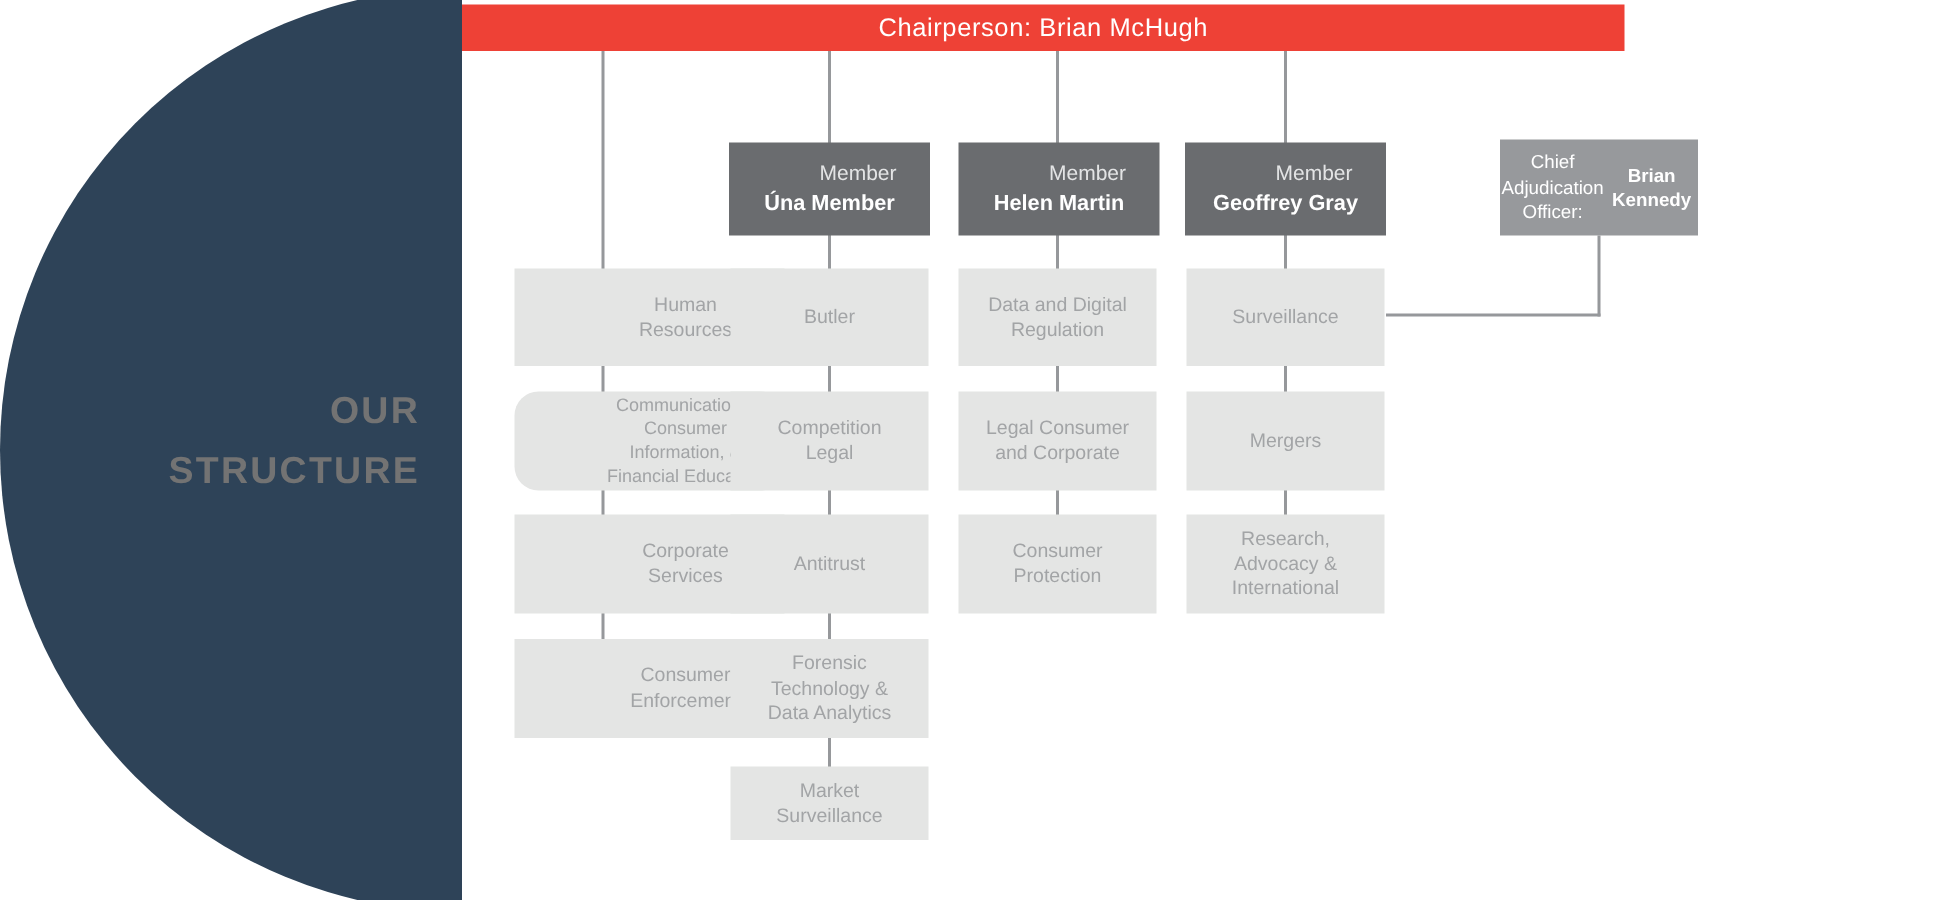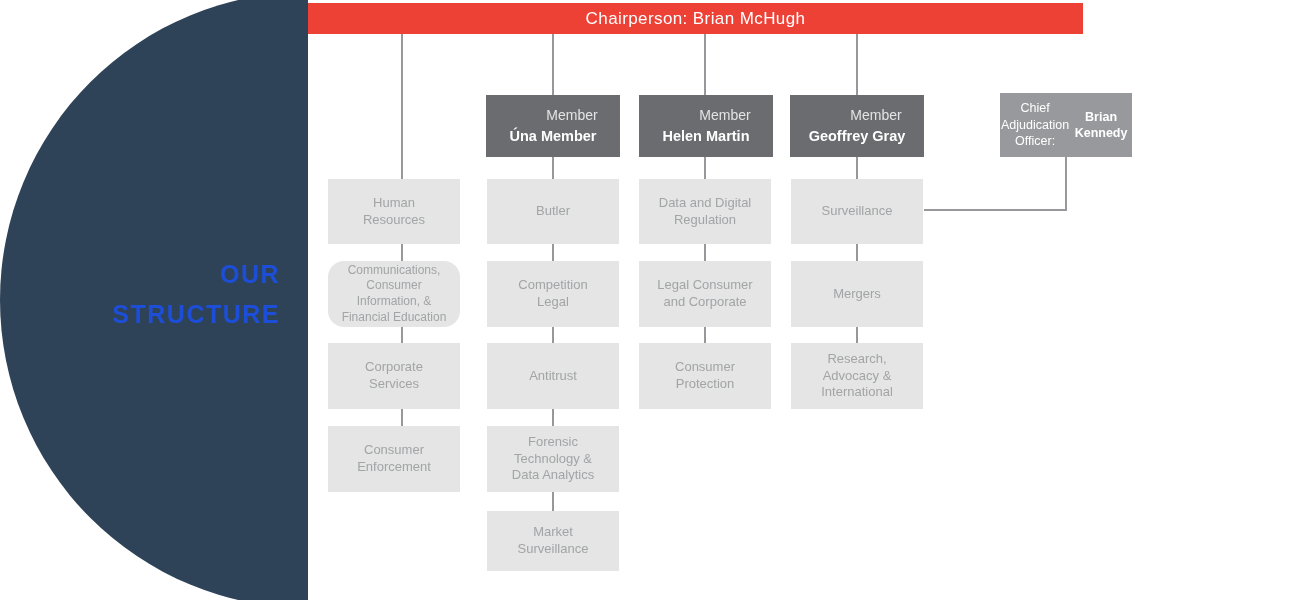--- a/index.html
+++ b/index.html
@@ -17,21 +17,21 @@
     overflow:hidden;
   }
   .circle{
     position:absolute;left:0;top:-8px;width:616px;height:616px;
     border-radius:50%;
     background:#2e4358;
   }
   .structure-title{
     position:absolute;left:30px;top:254px;width:250px;
     text-align:right;
-    color:#1d4ed8;
+    color:#737373;
     font-size:25px;
     font-weight:bold;
     letter-spacing:1.5px;
     line-height:40px;
     white-space:pre-line;
   }
 
   
   .banner{
     position:absolute;left:308px;top:3px;width:775px;height:31px;
@@ -78,27 +78,27 @@
     color:#a2a4a6;
     display:flex;align-items:center;justify-content:center;
     text-align:center;
     font-size:13px;
     line-height:1.3;
     white-space:pre-line;
   }
   .box.small{font-size:12px;line-height:1.3;border-radius:16px;}
 
   
-  .c1{left:328px;} .c2{left:487px;} .c3{left:639px;} .c4{left:791px;}
+  .c1{left:343px;padding-left:48px;} .c2{left:487px;} .c3{left:639px;} .c4{left:791px;}
   
   .r1{top:179px;height:65px;}
   .r2{top:261px;height:66px;}
   .r3{top:343px;height:66px;}
   .r4{top:426px;height:66px;}
-  .r5{top:511px;height:60px;}
+  .r5{top:511px;height:49px;}
 </style>
 </head>
 <body>
 
 <div id="stage">
 
   <div class="circle-wrap">
     <div class="circle"></div>
     <div class="structure-title">OUR
 STRUCTURE</div>

